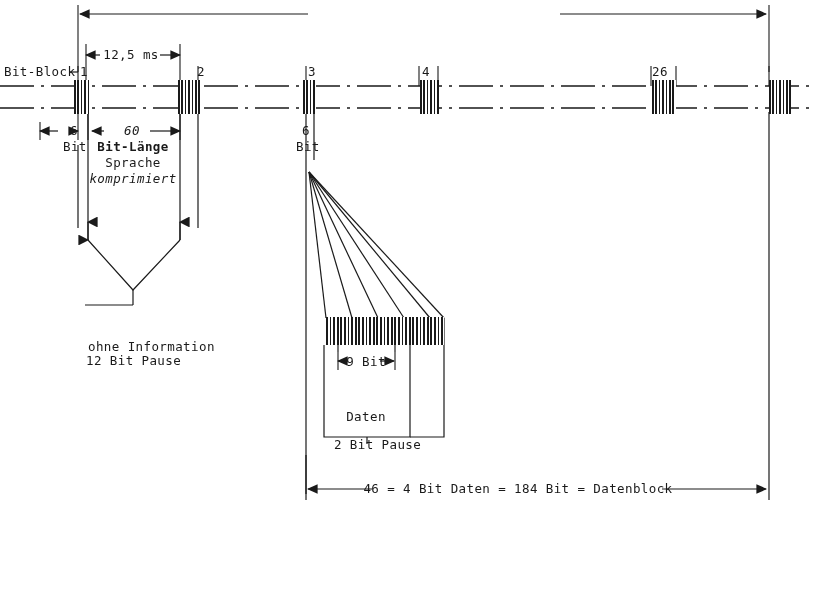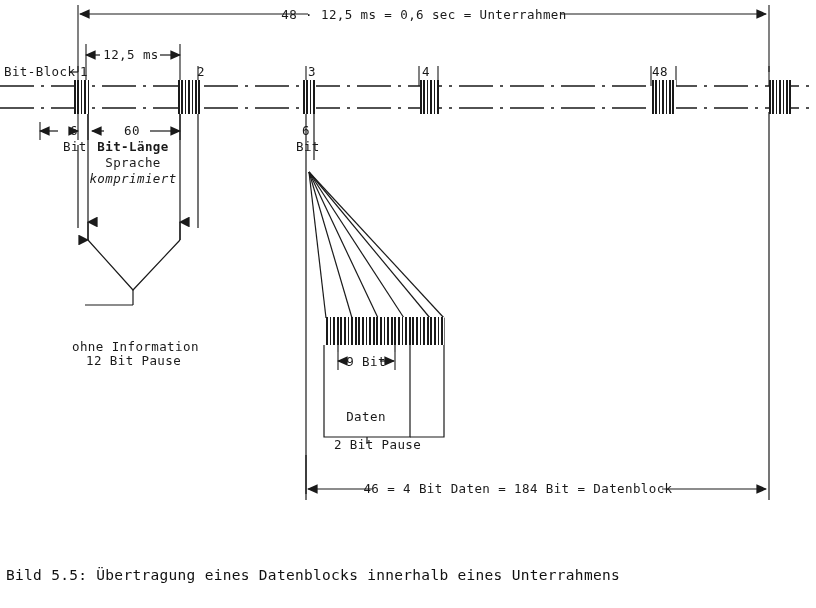--- a/index.html
+++ b/index.html
@@ -156,48 +156,46 @@
 
   <div class="blk" style="left:74px; top:80px; width:16px; height:34px; background-image:repeating-linear-gradient(90deg,#1a1a1a 0 1.6px,#fff 1.6px 3.4px);"></div>
   <div class="blk" style="left:178px; top:80px; width:22px; height:34px; background-image:repeating-linear-gradient(90deg,#1a1a1a 0 1.6px,#fff 1.6px 3.4px);"></div>
   <div class="blk" style="left:303px; top:80px; width:13px; height:34px; background-image:repeating-linear-gradient(90deg,#1a1a1a 0 1.6px,#fff 1.6px 3.4px);"></div>
   <div class="blk" style="left:420px; top:80px; width:19px; height:34px; background-image:repeating-linear-gradient(90deg,#1a1a1a 0 1.6px,#fff 1.6px 3.4px);"></div>
   <div class="blk" style="left:652px; top:80px; width:24px; height:34px; background-image:repeating-linear-gradient(90deg,#1a1a1a 0 1.6px,#fff 1.6px 3.4px);"></div>
   <div class="blk" style="left:769px; top:80px; width:22px; height:34px; background-image:repeating-linear-gradient(90deg,#1a1a1a 0 1.6px,#fff 1.6px 3.4px);"></div>
 
   <div class="blk" style="left:326px; top:317px; width:118px; height:28px; background-image:repeating-linear-gradient(90deg,#1a1a1a 0 1.8px,#fff 1.8px 3.6px);"></div>
 
-  <div class="lbl c" style="left:424px; top:7px;">48 · 12,5 ms = 0,6 sec = Unterrahmen</div>
 
   <div class="lbl c" style="left:131px; top:47px;">12,5 ms</div>
 
   <div class="lbl" style="left:4px; top:64px;">Bit-Block</div>
 
   <div class="lbl" style="left:80px; top:64px;">1</div>
   <div class="lbl" style="left:197px; top:64px;">2</div>
   <div class="lbl" style="left:308px; top:64px;">3</div>
   <div class="lbl" style="left:422px; top:64px;">4</div>
-  <div class="lbl" style="left:652px; top:64px;">48</div>
+  <div class="lbl" style="left:652px; top:64px;">26</div>
 
   <div class="lbl" style="left:70px; top:123px;">6</div>
   <div class="lbl" style="left:63px; top:139px;">Bit</div>
 
-  <div class="lbl c" style="left:132px; top:123px;">60</div>
+  <div class="lbl c" style="left:132px; top:123px;font-style:italic;">60</div>
   <div class="lbl c" style="left:133px; top:139px;font-weight:bold;">Bit-Länge</div>
   <div class="lbl c" style="left:133px; top:155px;">Sprache</div>
   <div class="lbl c" style="left:133px; top:171px;font-style:italic;">komprimiert</div>
 
   <div class="lbl" style="left:302px; top:123px;">6</div>
   <div class="lbl" style="left:296px; top:139px;">Bit</div>
 
   <div class="lbl" style="left:86px; top:320px;margin-top:33px;">12 Bit Pause</div>
-  <div class="lbl" style="left:72px; top:339px;text-align:center;">ohne Information</div>
+  <div class="lbl" style="left:88px; top:339px;text-align:center;">ohne Information</div>
 
   <div class="lbl c" style="left:366px; top:354px;">9 Bit</div>
   <div class="lbl c" style="left:366px; top:392px;margin-top:17px;">Daten</div>
 
   <div class="lbl" style="left:334px; top:437px;">2 Bit Pause</div>
 
   <div class="lbl c" style="left:518px; top:481px;">46 = 4 Bit Daten = 184 Bit = Datenblock</div>
 
-  <div class="caption" style="left:6px; top:566px;">Bild 5.5: Übertragung eines Datenblocks innerhalb eines Unterrahmens</div>
 
 </div>
 
 </body></html>

